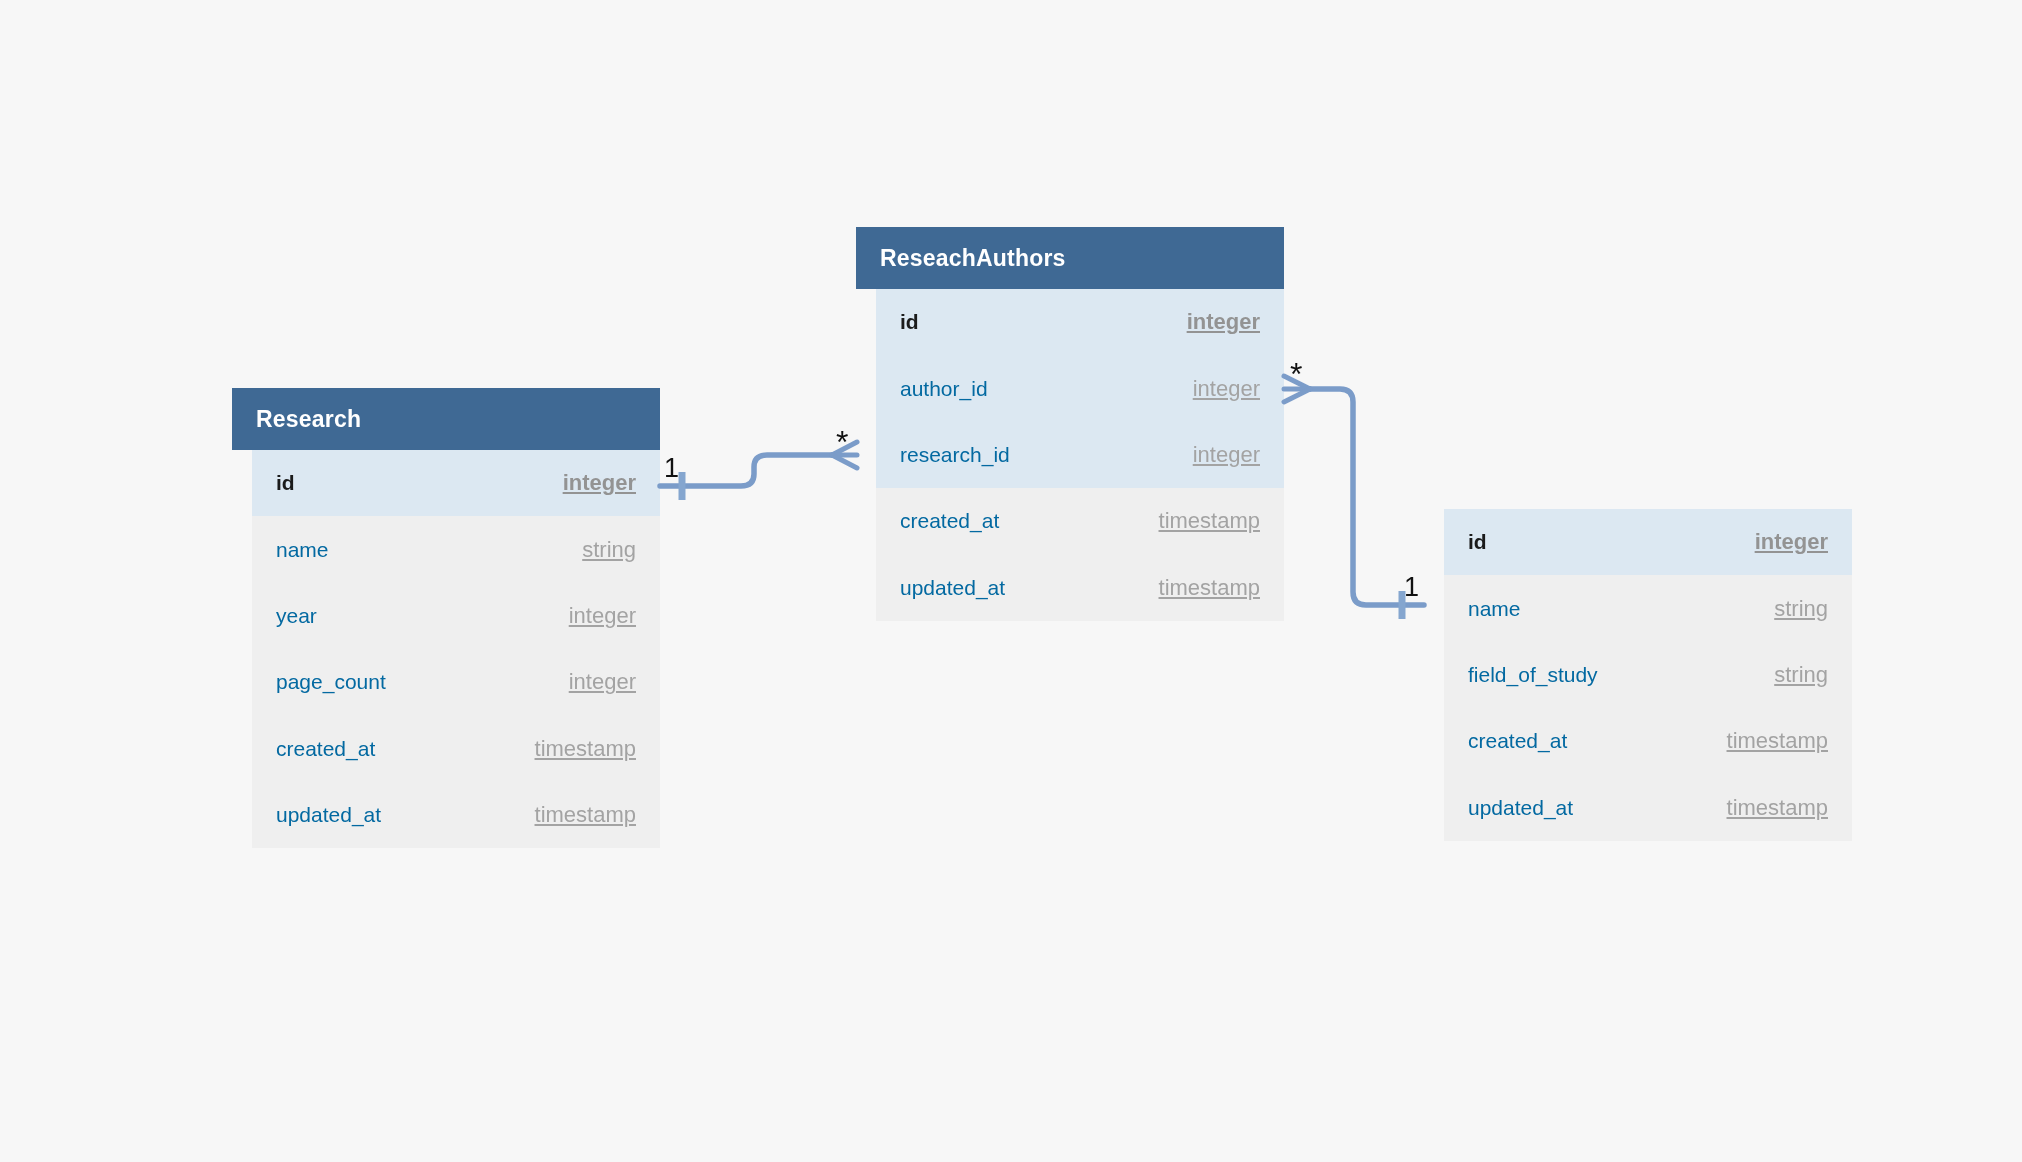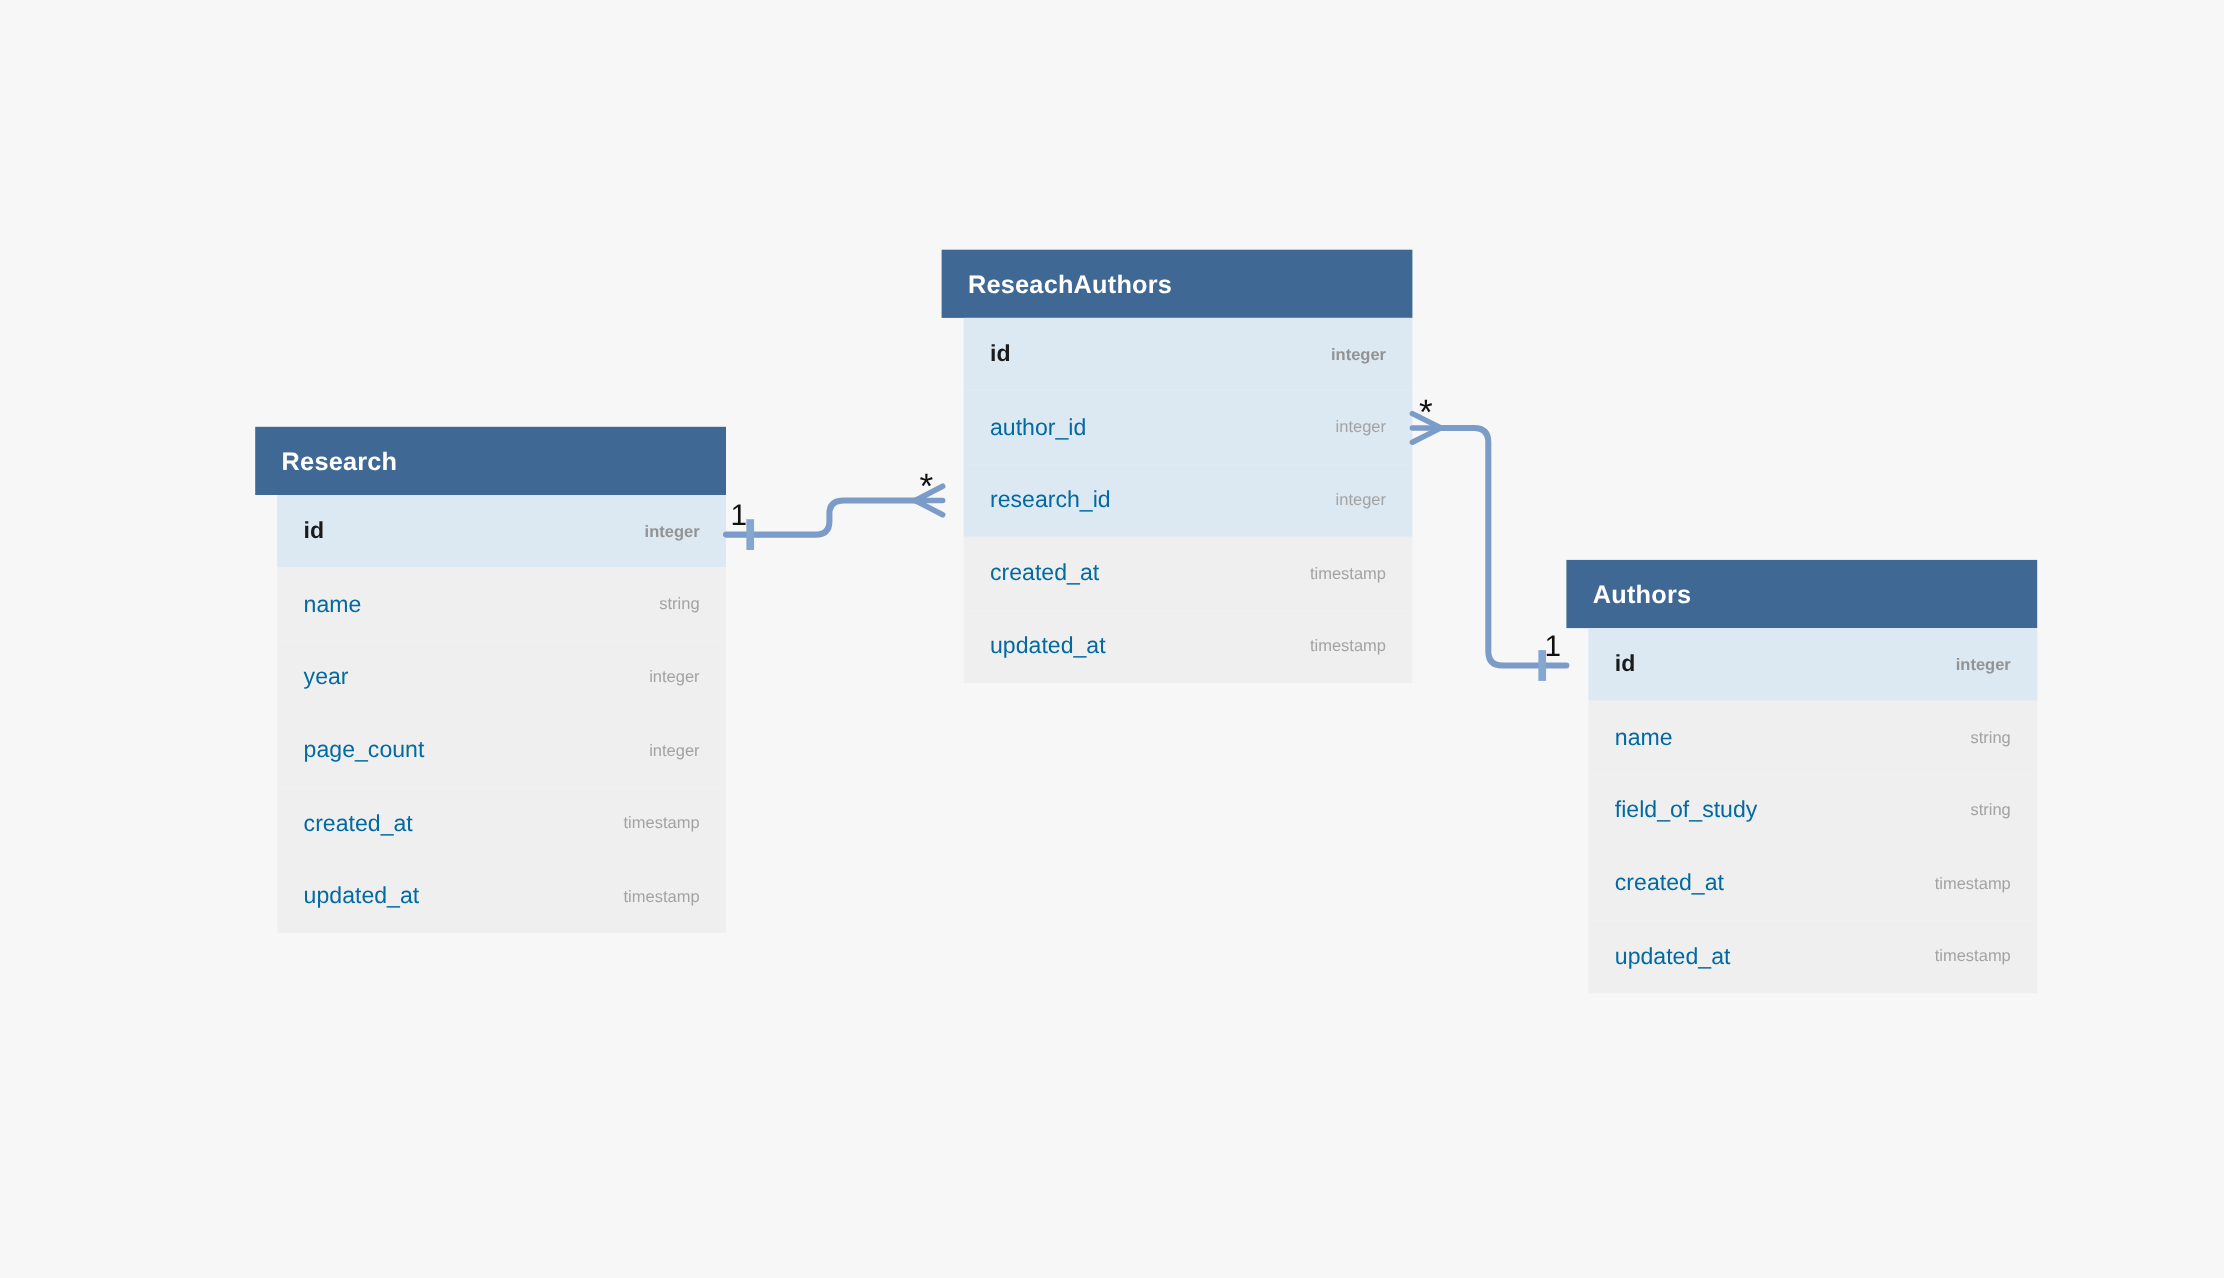--- a/index.html
+++ b/index.html
@@ -44,22 +44,23 @@
     padding: 0 24px;
     box-sizing: border-box;
     margin-left: 20px;
   }
   .row.hl { background: #dce8f2; }
   .fname {
     font-size: 21px;
     color: #0369a1;
   }
   .ftype {
-    font-size: 15px;
+    font-size: 22px;
     color: #a3a3a3;
+    text-decoration: underline;
   }
   .row.pk .fname {
     font-weight: 700;
     color: #1b1b1b;
   }
   .row.pk .ftype {
     font-weight: 700;
     color: #939393;
   }
   #table-research        { left: 232px;  top: 388px; }
@@ -138,23 +139,20 @@
       <span class="fname">created_at</span>
       <span class="ftype">timestamp</span>
     </div>
     <div class="row">
       <span class="fname">updated_at</span>
       <span class="ftype">timestamp</span>
     </div>
   </div>
 
   <div class="erd-table" id="table-authors">
-    <div class="thead">
-      <span class="title">Authors</span>
-    </div>
     <div class="row hl pk">
       <span class="fname">id</span>
       <span class="ftype">integer</span>
     </div>
     <div class="row">
       <span class="fname">name</span>
       <span class="ftype">string</span>
     </div>
     <div class="row">
       <span class="fname">field_of_study</span>

